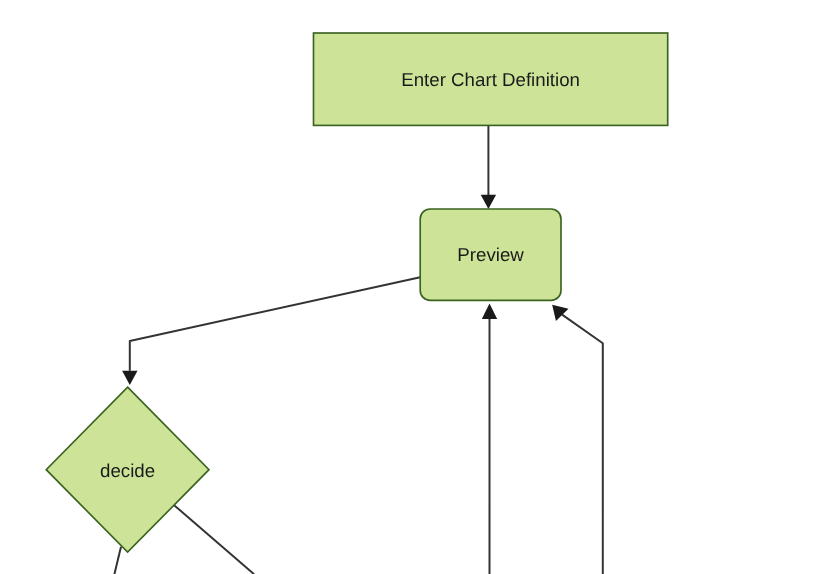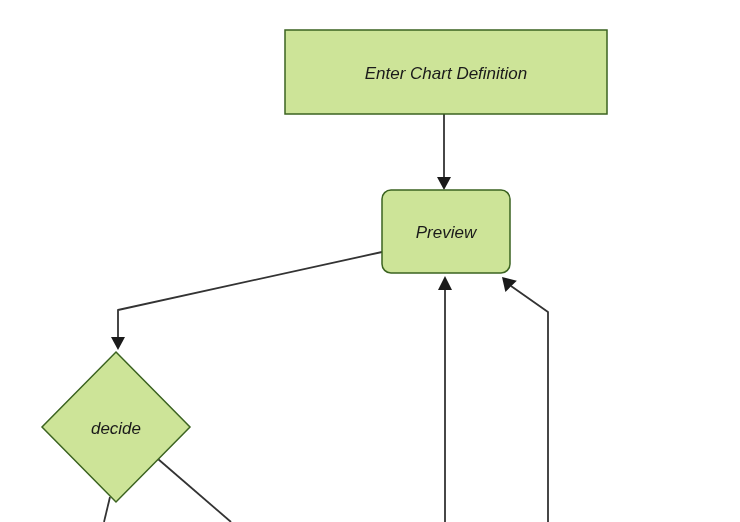--- a/index.html
+++ b/index.html
@@ -9,21 +9,20 @@
     height: 522px;
     background: #ffffff;
     overflow: hidden;
     font-family: "Liberation Sans", sans-serif;
   }
   .canvas {
     position: relative;
     width: 740px;
     height: 522px;
     background: #ffffff;
-    font-style: italic;
   }
   svg { display: block; }
   .node-shape {
     stroke-width: 1.5px;
   }
   .edge-line {
     fill: none;
     stroke-width: 1.8px;
     stroke-linejoin: round;
     stroke-linecap: butt;

